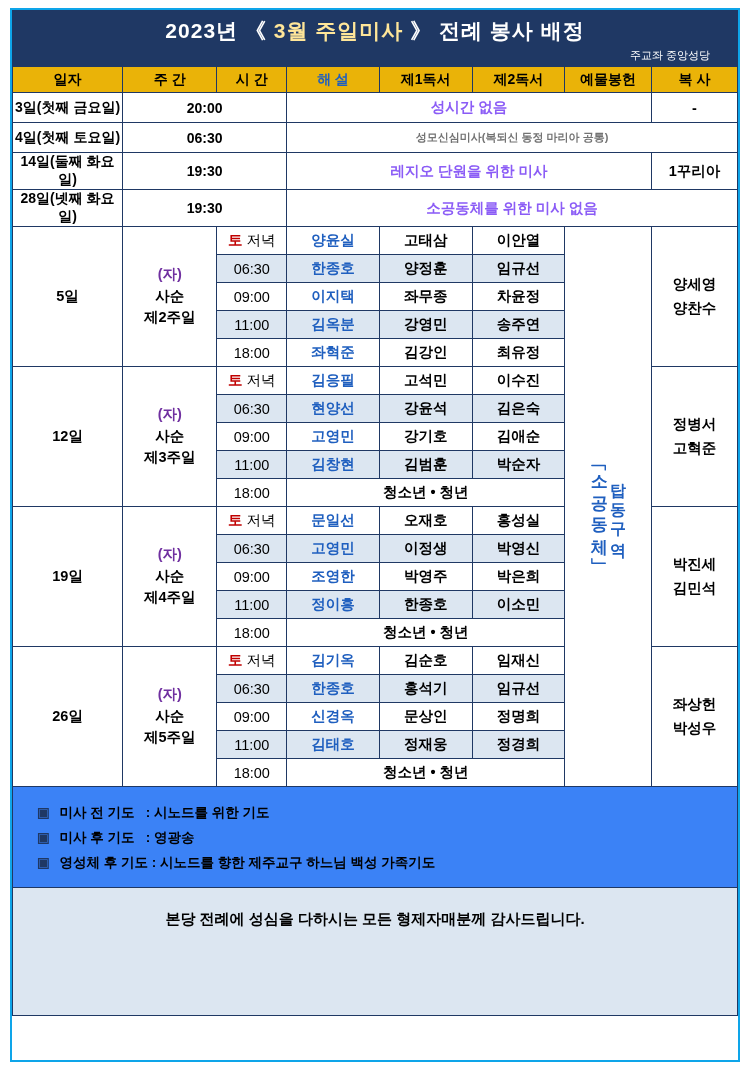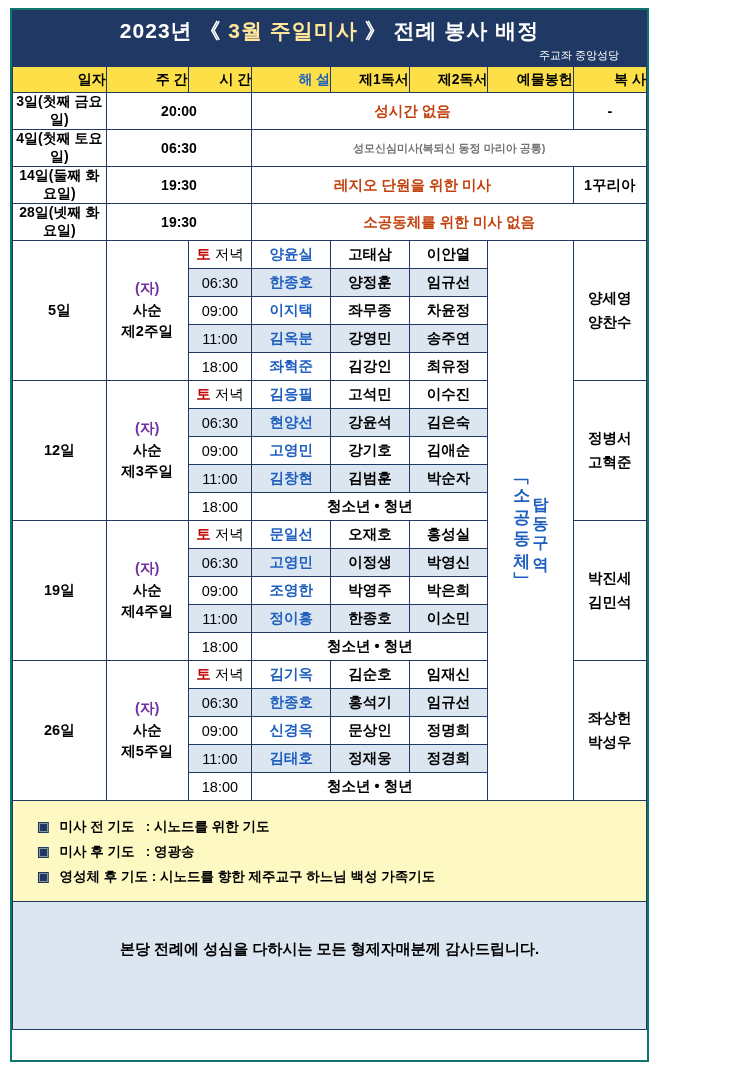--- a/index.html
+++ b/index.html
@@ -9,22 +9,22 @@
     background:#ffffff;
     font-family:"Liberation Sans", sans-serif;
     color:#000;
   }
   .page {
     width:750px; height:1070px;
     padding:8px 10px 6px 10px;
     position:relative;
   }
   .sheet {
-    border:2px solid #0f766e;
-    width:639px;
+    border:2px solid #0ea5e9;
+    width:730px;
     height:1054px;
     position:relative;
     overflow:hidden;
   }
   
   .hdr {
     background:#1f3864;
     color:#fff;
     height:56px;
     position:relative;
@@ -43,37 +43,37 @@
     position:absolute;
     right:28px; bottom:3px;
     font-size:11px;
     color:#ffffff;
   }
   
   table { border-collapse:collapse; width:100%; }
   td, th { border:1px solid #1f3864; padding:0; }
   .colhead td {
     height:26px;
-    text-align:right;
+    text-align:center;
     font-size:14px;
     font-weight:bold;
-    background:#fde047;
+    background:#eab308;
   }
   .colhead td.blue { color:#1f5fbf;font-family:Liberation Serif, serif; }
   
   .trow td {
     height:30px;
     font-size:14.5px;
     text-align:center;
     font-weight:bold;
     margin-top:20px;
   }
   .trow td.date { font-size:14px; }
   .trow td.time { font-size:14px; }
-  .trow td.navy { color:#c2410c; }
+  .trow td.navy { color:#8b5cf6; }
   .trow td.bluebold { color:#737373; font-size:11px; }
   
   .main td {
     height:28px;
     font-size:14.5px;
     text-align:center;
   }
   .cellname { font-weight:bold; }
   .blue-name { color:#1f5fbf; font-weight:bold; }
   .red-sat { color:#c00000; font-weight:bold; }
@@ -100,32 +100,32 @@
   .vert.small { font-size:16px; }
   .boksa { font-size:14.5px; font-weight:bold; line-height:1.6;margin-left:28px; }
   .spanfull { font-weight:bold; font-size:15px; }
   
   .notes {
     border:1px solid #1f3864;
     border-top:none;
     padding:10px 0 8px 24px;
     font-size:13.5px;
     font-weight:bold;
-    background:#fef9c3;
+    background:#3b82f6;
   }
   .notes div { margin:7px 0; }
   .notes .bul { color:#1f3864; margin-right:6px; }
   
   .footer {
     background:#dce6f1;
     border:1px solid #1f3864;
     border-top:none;
     height:128px;
     text-align:center;
-    padding-top:38px;
+    padding-top:22px;
   }
   .footer .l1 { font-size:15px; font-weight:bold; margin-bottom:26px; }
   .footer .l2 { font-size:14px; font-weight:bold; }
   .footer .l2 .tel { color:#ff0000; }
   .w-date { width:128px; }
   .w-week { width:108px; }
   .w-time { width:76px; }
   .w-read { width:108px; }
   .w-off  { width:88px; }
   .w-boksa{ width:100px; }

